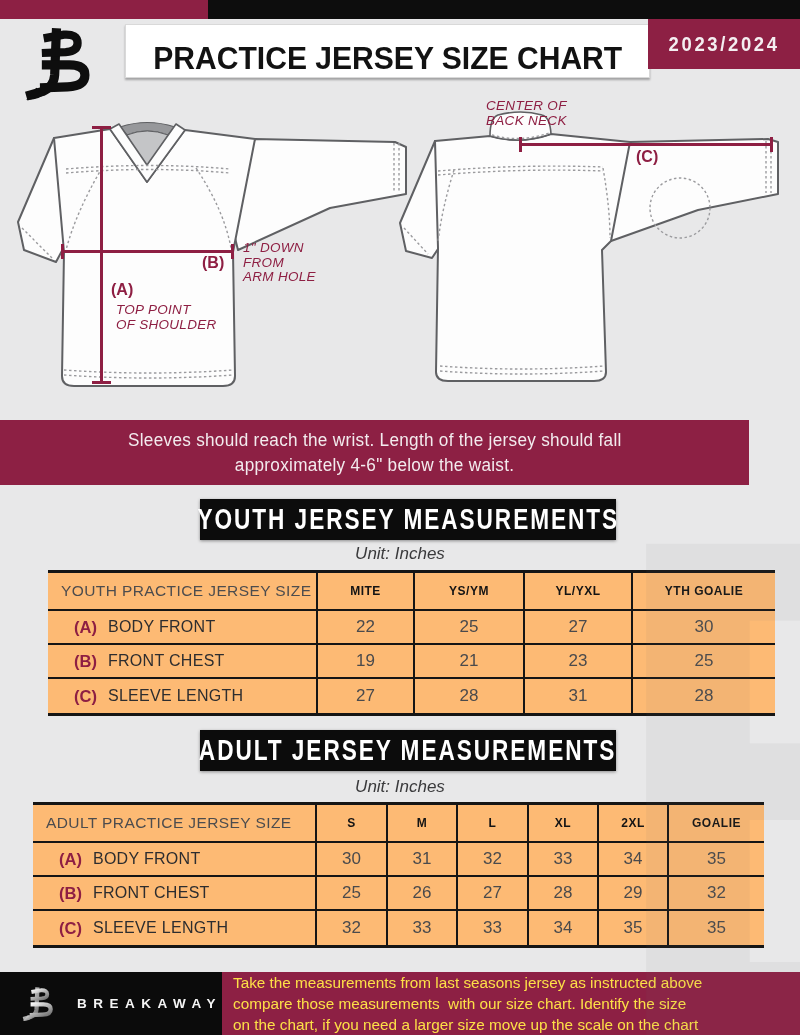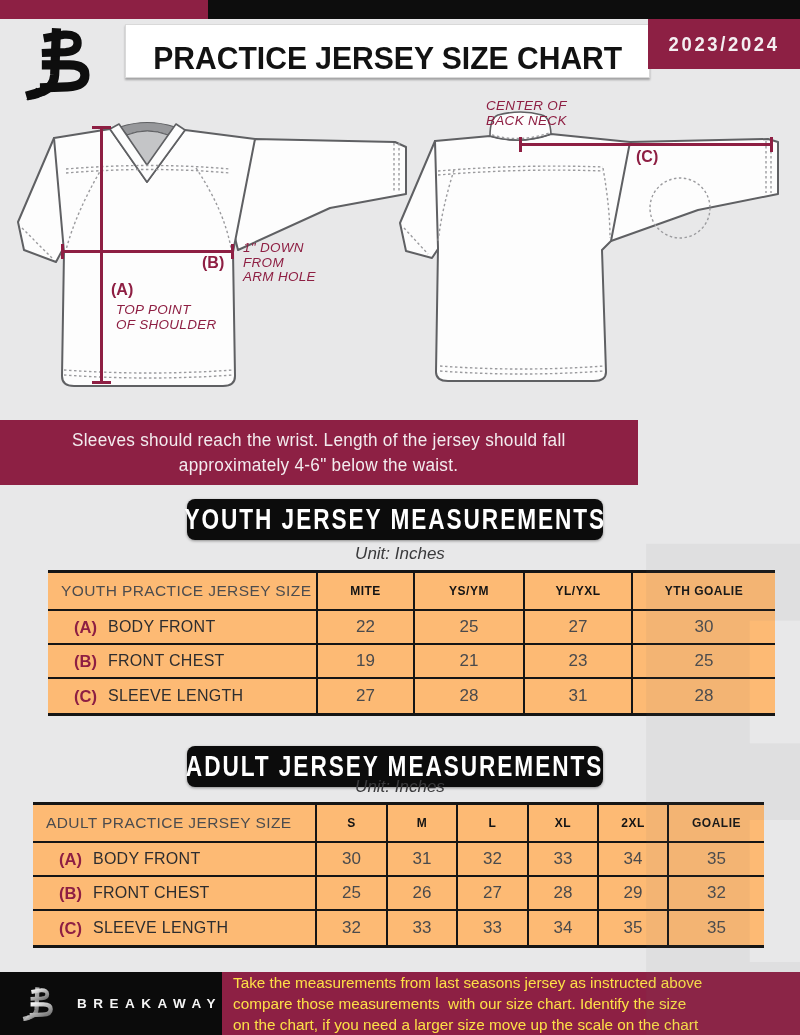--- a/index.html
+++ b/index.html
@@ -18,26 +18,26 @@
              display:flex;align-items:center;justify-content:center;}
   .season-box span{color:#F4EEF1;font-weight:bold;font-size:21px;letter-spacing:3px;
              display:inline-block;transform:scaleX(.88);white-space:nowrap;}
   
   .diag svg{position:absolute;}
   .mline{position:absolute;background:#8E1F43;z-index:3;}
   .mlabel{position:absolute;z-index:3;color:#8E1F43;font-weight:bold;font-size:16px;}
   .mnote{position:absolute;z-index:3;color:#8E1F43;font-style:italic;font-size:13.5px;
          line-height:14.5px;letter-spacing:.3px;white-space:nowrap;}
   
-  .banner{position:absolute;left:0;top:420px;width:638px;height:65px;background:#8D2044;
+  .banner{position:absolute;left:0;top:420px;width:749px;height:65px;background:#8D2044;
           display:flex;flex-direction:column;align-items:center;justify-content:center;}
   .banner div{color:#F3EBEE;font-size:17.5px;line-height:25px;letter-spacing:.3px;
           transform:scaleX(.98);}
   
-  .blackbox{position:absolute;left:187px;width:416px;height:41px;background:#0C0C0C;border-radius:8px;
+  .blackbox{position:absolute;left:200px;width:416px;height:41px;background:#0C0C0C;border-radius:0;
             display:flex;align-items:center;justify-content:center;box-shadow:0 1px 3px rgba(0,0,0,.4);}
   .blackbox span{color:#FFFFFF;font-weight:bold;font-size:29px;letter-spacing:2.5px;
             display:inline-block;transform:scaleX(.78);white-space:nowrap;}
   .unit{position:absolute;left:0;width:800px;text-align:center;font-style:italic;
         font-size:17px;color:#3A3A3C;}
   
   .mtable{position:absolute;display:grid;background:#fdba74;
           border-top:3px solid #151515;border-bottom:3px solid #151515;}
   .cell{display:flex;align-items:center;justify-content:center;border-bottom:2px solid #151515;}
   .cell.lastrow{border-bottom:none;}
@@ -235,21 +235,21 @@
         <span class="val">28</span>
       </div>
     <div class="cell v lastrow">
         <span class="val">31</span>
       </div>
     <div class="cell v lastrow">
         <span class="val">28</span>
       </div>
   </div>
 
-  <div class="blackbox" style="top:730px;margin-top:16px;">
+  <div class="blackbox" style="top:730px;">
     <span>ADULT JERSEY MEASUREMENTS</span>
   </div>
   <div class="unit" style="top:777px;">Unit: Inches</div>
   <div class="mtable" id="adult-table">
     <div class="cell first">
         <span class="colhead-main">ADULT PRACTICE JERSEY SIZE</span>
       </div>
     <div class="cell v">
         <span class="colhead">S</span>
       </div>

